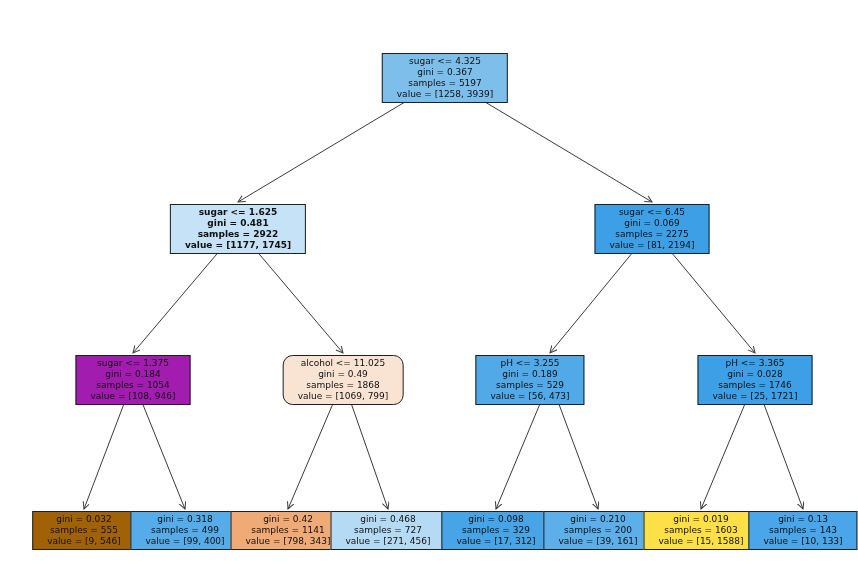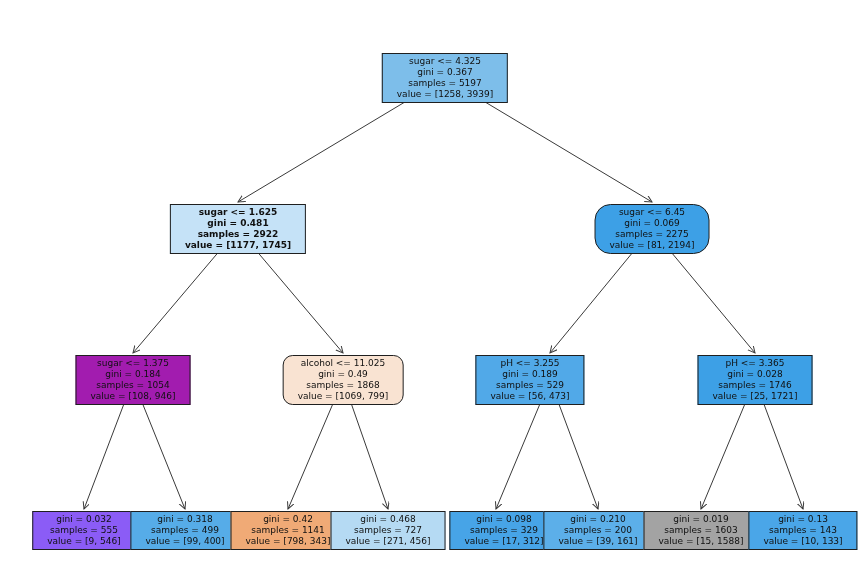--- a/index.html
+++ b/index.html
@@ -63,21 +63,21 @@
         <div>gini = 0.367</div>
         <div>samples = 5197</div>
         <div>value = [1258, 3939]</div>
       </div>
       <div class="tree-node" style="left: 238px; top: 204px; background: rgb(197, 226, 247); font-weight: bold;">
         <div>sugar &lt;= 1.625</div>
         <div>gini = 0.481</div>
         <div>samples = 2922</div>
         <div>value = [1177, 1745]</div>
       </div>
-      <div class="tree-node" style="left: 652px; top: 204px; background: rgb(61, 160, 230); border-radius: 16px;">
+      <div class="tree-node" style="left: 652px; top: 204px; background: rgb(61, 160, 230);">
         <div>sugar &lt;= 6.45</div>
         <div>gini = 0.069</div>
         <div>samples = 2275</div>
         <div>value = [81, 2194]</div>
       </div>
       <div class="tree-node" style="left: 133px; top: 355px; background: #a21caf;">
         <div>sugar &lt;= 1.375</div>
         <div>gini = 0.184</div>
         <div>samples = 1054</div>
         <div>value = [108, 946]</div>
@@ -93,51 +93,51 @@
         <div>gini = 0.189</div>
         <div>samples = 529</div>
         <div>value = [56, 473]</div>
       </div>
       <div class="tree-node" style="left: 755px; top: 355px; background: rgb(61, 160, 230);">
         <div>pH &lt;= 3.365</div>
         <div>gini = 0.028</div>
         <div>samples = 1746</div>
         <div>value = [25, 1721]</div>
       </div>
-      <div class="tree-node" style="left: 84px; top: 511px; background: #8b5cf6;">
+      <div class="tree-node" style="left: 84px; top: 511px; background: #a16207;">
         <div>gini = 0.032</div>
         <div>samples = 555</div>
         <div>value = [9, 546]</div>
       </div>
       <div class="tree-node" style="left: 185px; top: 511px; background: rgb(86, 172, 232);">
         <div>gini = 0.318</div>
         <div>samples = 499</div>
         <div>value = [99, 400]</div>
       </div>
       <div class="tree-node" style="left: 288px; top: 511px; background: rgb(240, 170, 118);">
         <div>gini = 0.42</div>
         <div>samples = 1141</div>
         <div>value = [798, 343]</div>
       </div>
       <div class="tree-node" style="left: 388px; top: 511px; background: rgb(181, 218, 243);">
         <div>gini = 0.468</div>
         <div>samples = 727</div>
         <div>value = [271, 456]</div>
       </div>
-      <div class="tree-node" style="left: 496px; top: 511px; background: rgb(71, 164, 231); margin-left: 8px;">
+      <div class="tree-node" style="left: 496px; top: 511px; background: rgb(71, 164, 231);">
         <div>gini = 0.098</div>
         <div>samples = 329</div>
         <div>value = [17, 312]</div>
       </div>
       <div class="tree-node" style="left: 598px; top: 511px; background: rgb(92, 175, 233);">
         <div>gini = 0.210</div>
         <div>samples = 200</div>
         <div>value = [39, 161]</div>
       </div>
-      <div class="tree-node" style="left: 701px; top: 511px; background: #a3a3a3;">
+      <div class="tree-node" style="left: 701px; top: 511px; background: #fde047;">
         <div>gini = 0.019</div>
         <div>samples = 1603</div>
         <div>value = [15, 1588]</div>
       </div>
       <div class="tree-node" style="left: 803px; top: 511px; background: rgb(74, 166, 232);">
         <div>gini = 0.13</div>
         <div>samples = 143</div>
         <div>value = [10, 133]</div>
       </div>
     </div>

